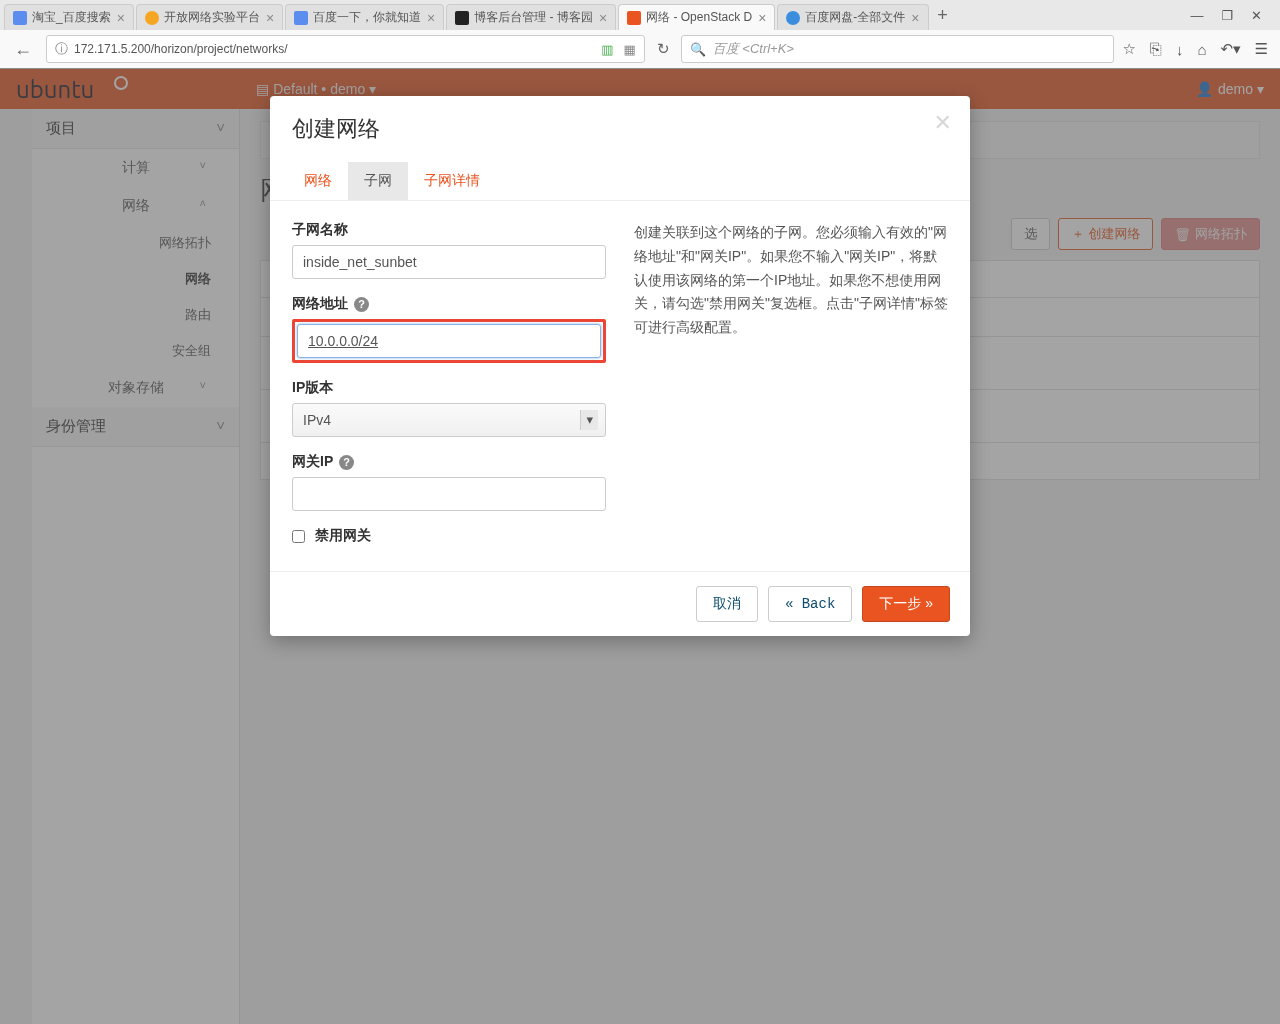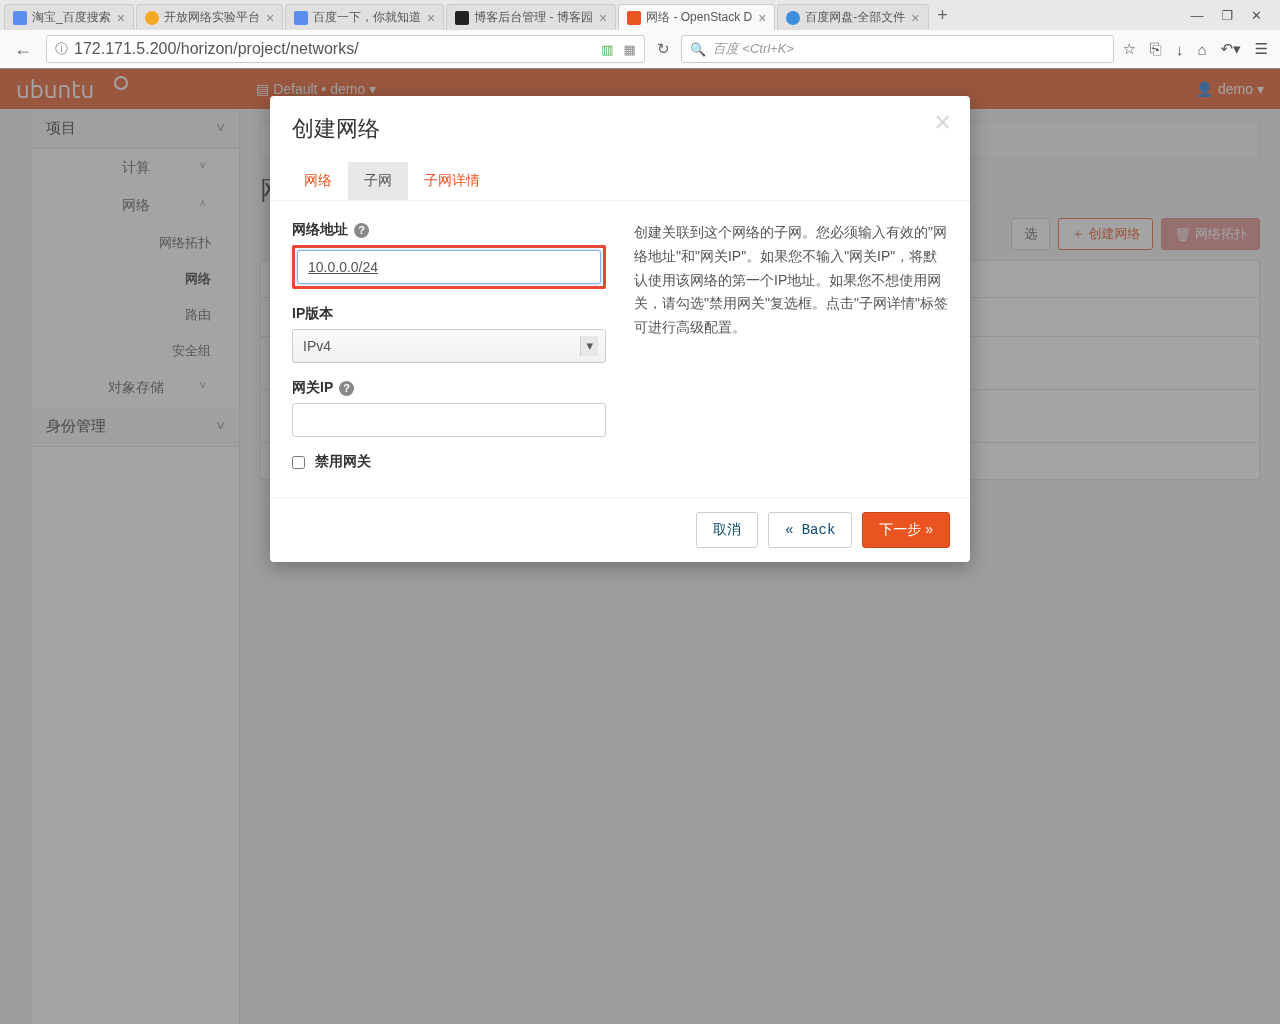--- a/index.html
+++ b/index.html
@@ -12,29 +12,29 @@
 .tab.active { background: #f9f9fa; }
 .tab-icon { width: 14px; height: 14px; margin-right: 5px; flex-shrink: 0; }
 .tab-title { overflow: hidden; white-space: nowrap; text-overflow: ellipsis; flex: 1; }
 .tab-close { margin-left: 6px; color: #888; font-size: 14px; }
 .new-tab { width: 24px; text-align: center; color: #666; font-size: 18px; }
 .window-controls { margin-left: auto; display: flex; gap: 18px; padding-right: 14px; color: #555; font-size: 13px;}
 
 .addr-bar { display: flex; align-items: center; height: 38px; padding: 0 8px; gap: 8px; }
 .nav-arrow { font-size: 18px; color: #666; padding: 2px 6px;}
 .url-box { display: flex; align-items: center; flex: 1.4; border: 1px solid #ccc; border-radius: 3px; height: 28px; padding: 0 8px; background: #fff; }
-.url-text { flex: 1; color: #555; font-size: 16px; }
+.url-text { flex: 1; color: #555; font-size: 12px; }
 .url-icons { display:flex; gap:10px; color:#888; }
 .reload { color:#666; font-size:15px; padding:0 4px; }
 .search-box { display: flex; align-items: center; flex: 1; border: 1px solid #ccc; border-radius: 3px; height: 28px; padding: 0 8px; background:#fff; color:#999; font-style: italic; }
 .toolbar-icons { display: flex; gap: 14px; color: #555; align-items: center; font-size: 15px; padding-right: 4px;}
 
 
 .app-header { background: #e95420; color: #fff; height: 40px; display: flex; align-items: center; padding: 0 16px; }
-.brand { font-family: Ubuntu, Arial; font-size: 24px; color: #ffffff; display:flex; align-items:center; gap:20px; width: 240px;}
+.brand { font-family: Ubuntu, Arial; font-size: 24px; color: #0f172a; display:flex; align-items:center; gap:20px; width: 240px;}
 .brand-circle { width:14px; height:14px; border:2px solid #fff; border-radius:50%; display:inline-block; position:relative; top:-6px;}
 .header-domain { color:#fff; opacity:.95; font-size:14px; }
 .header-user { margin-left:auto; color:#fff; font-size:14px; }
 
 .app-body { display:flex; height: calc(100% - 108px); margin-left: 32px; }
 
 
 .sidebar { width: 208px; background:#fff; border-right:1px solid #ddd; }
 .side-section { padding: 10px 14px; font-size:15px; color:#333; position:relative; cursor:pointer; }
 .side-section.top { background:#f5f5f5; border-bottom:1px solid #e5e5e5; font-weight: normal;}
@@ -233,20 +233,24 @@
     <span class="modal-close">✕</span>
   </div>
   <div class="modal-tabs">
     <div class="mtab">网络</div>
     <div class="mtab active">子网</div>
     <div class="mtab">子网详情</div>
   </div>
   <div class="modal-body">
     <div class="form-col">
       <div class="form-group">
+        <div class="form-label">子网名称</div>
+        <input class="form-input" value="inside_net_sunbet" style="">
+      </div>
+      <div class="form-group">
         <div class="form-label">
             <span>网络地址</span>
             <span class="help-icon">?</span>
           </div>
         <div class="highlight-box">
           <input class="form-input" value="10.0.0.0/24" style="">
         </div>
       </div>
       <div class="form-group">
         <div class="form-label">IP版本</div>

